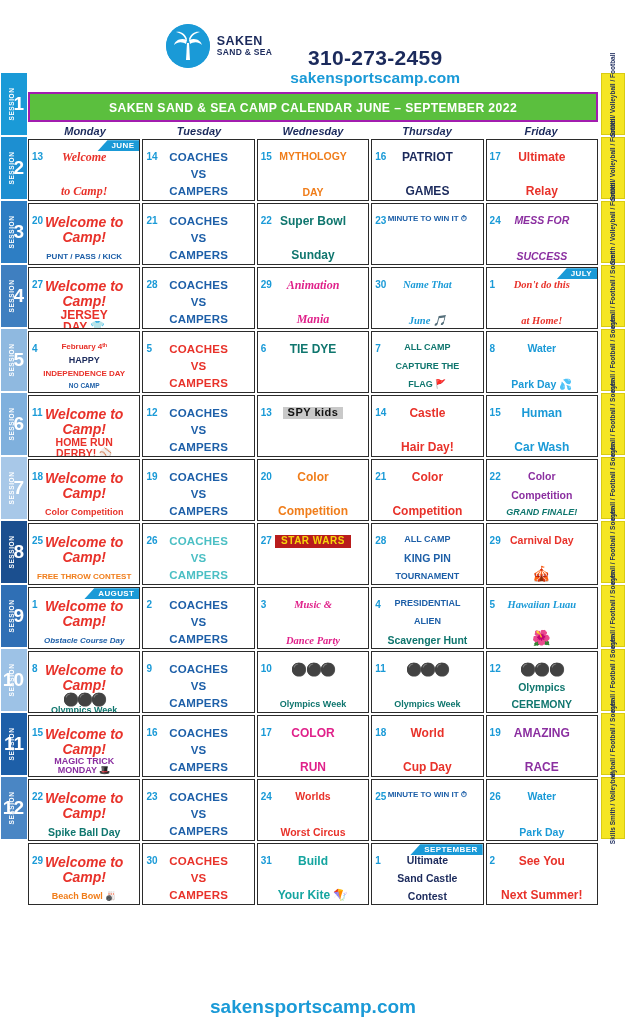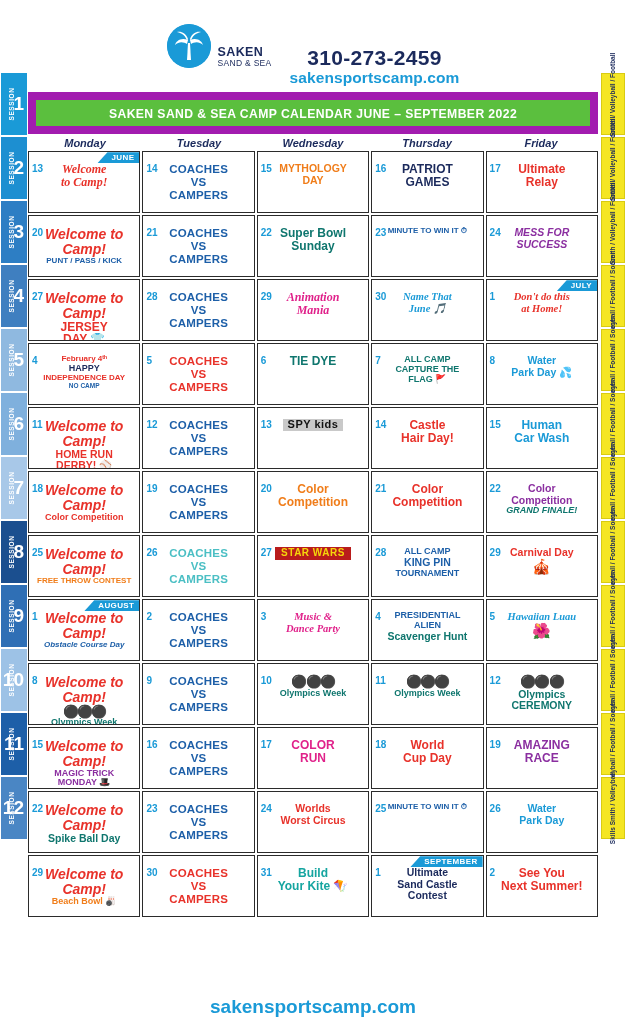--- a/index.html
+++ b/index.html
@@ -9,38 +9,38 @@
     font-family: "Liberation Sans", sans-serif;
     overflow: hidden;
   }
   .page { position: relative; width: 626px; height: 1024px; }
 
   
   .header {
     display: flex; align-items: center; justify-content: center;
     gap: 18px; padding: 6px 0 4px;
   }
-  .logo-wrap { display: flex; align-items: flex-end; gap: 7px; }
+  .logo-wrap { display: flex; align-items: center; gap: 7px; }
   .logo-circle {
     width: 44px; height: 44px; border-radius: 50%;
     background: #1a9ad7; position: relative; overflow: hidden;
   }
   .logo-circle svg { position: absolute; inset: 0; }
   .logo-text { line-height: 1.05; }
   .logo-text .l1 { font-size: 12.5px; font-weight: bold; color: #1b2a5c; letter-spacing: .4px; }
-  .logo-text .l2 { font-size: 8.5px; font-weight: normal; color: #1b2a5c; letter-spacing: .3px; }
+  .logo-text .l2 { font-size: 8.5px; font-weight: bold; color: #1b2a5c; letter-spacing: .3px; }
   .contact { text-align: center; line-height: 1.1; margin-top: 40px; }
   .phone { font-size: 21px; font-weight: bold; color: #1b2a5c; letter-spacing: .3px; }
   .site { font-size: 15.5px; font-weight: bold; color: #1a9ad7; letter-spacing: .1px; }
 
   
   .titlebar {
     margin: 2px 28px 0 28px;
     background: #5bbf3e;
-    border: 8px solid #a21caf;
+    border: 2px solid #a21caf;
     text-align: center;
     padding: 4px 0 4px;
   }
   .titlebar span {
     color: #fff; font-weight: bold; font-size: 12.2px; letter-spacing: .4px;
   }
 
   
   .calwrap { position: relative; margin: 0 28px; }
   .daynames { display: grid; grid-template-columns: repeat(5, 1fr); }
@@ -59,21 +59,21 @@
     background: #fff;
     overflow: hidden;
   }
   .cell .num {
     position: absolute; top: 11px; left: 3px;
     font-size: 10px; font-weight: bold; color: #1a9ad7; z-index: 3;
   }
   .cell .content {
     position: absolute; left: 0; right: 0; top: 11px; bottom: 2px;
     display: flex; flex-direction: column; align-items: center;
-    justify-content: flex-start; text-align: center; padding: 0 2px;
+    justify-content: space-between; text-align: center; padding: 0 2px;
   }
   .mbanner {
     position: absolute; top: 0; right: 0; z-index: 2;
     background: #1a9ad7; color: #fff;
     font-size: 8px; font-weight: bold; letter-spacing: .4px;
     padding: 1px 5px 1px 14px;
     clip-path: polygon(10px 0, 100% 0, 100% 100%, 0 100%);
   }
 
   

